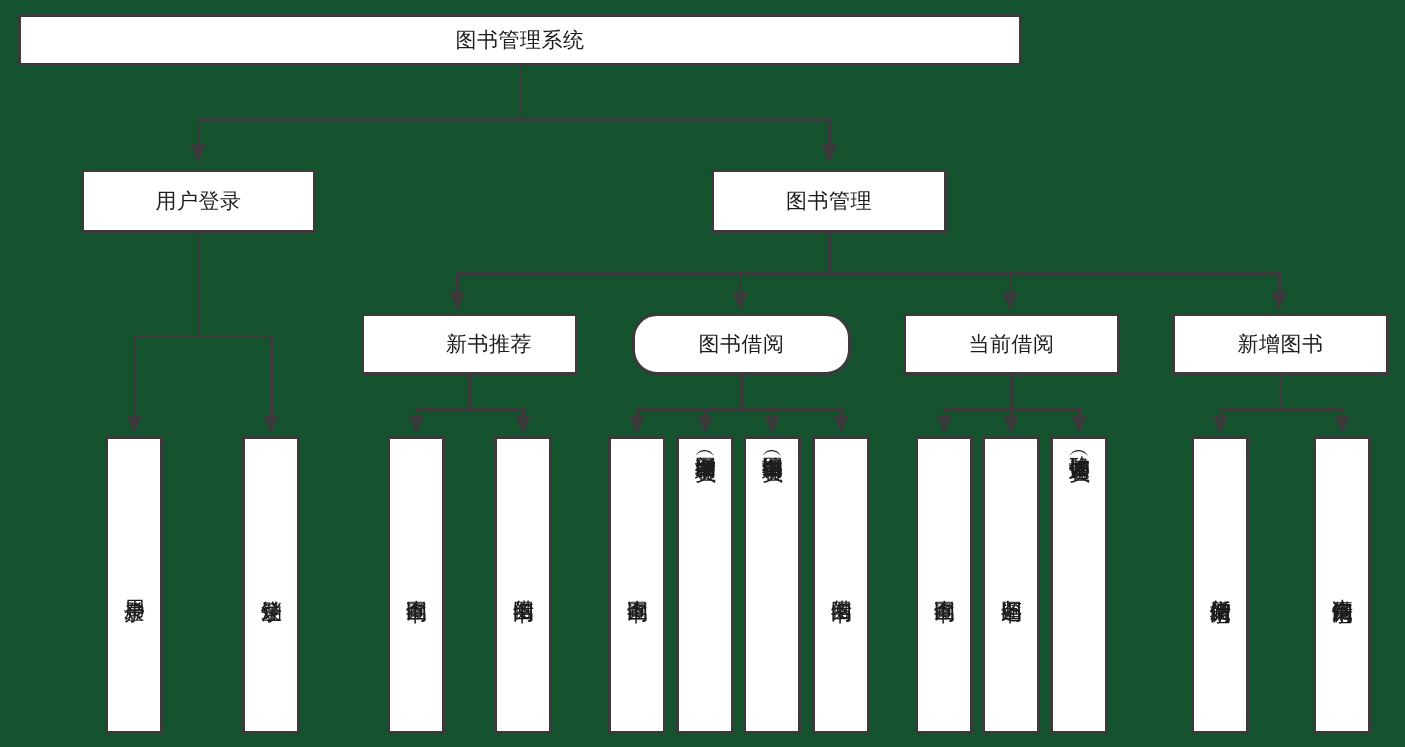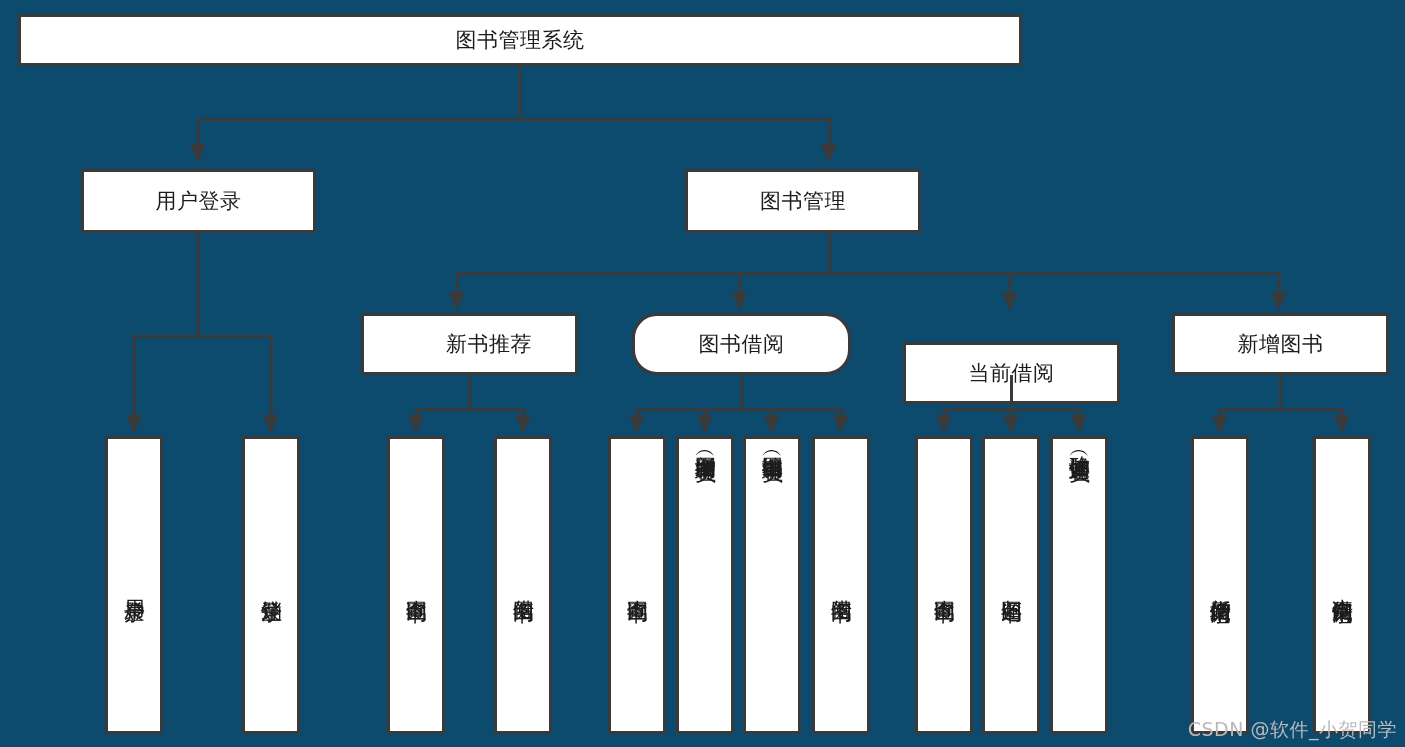--- a/index.html
+++ b/index.html
@@ -8,21 +8,21 @@
     padding: 0;
     background: #ffffff;
   }
   body {
     font-family: "DejaVu Sans", "Liberation Sans", sans-serif;
   }
   #diagram-root {
     position: relative;
     width: 1405px;
     height: 747px;
-    background: #0c4a6e;
+    background: #14532d;
     overflow: hidden;
   }
   
   .node {
     position: absolute;
     box-sizing: border-box;
     border: 3px solid #3a3a3a;
     background: #ffffff;
     color: #1c1c1c;
     display: flex;
@@ -98,21 +98,21 @@
 
   <div class="seg v" style="left:197px; top:118px; width:3px; height:28px;"></div>
   <div class="arrow" style="left:190px; top:144px;"></div>
 
   <div class="seg v" style="left:828px; top:118px; width:3px; height:28px;"></div>
   <div class="arrow" style="left:821px; top:144px;"></div>
 
   <div class="node" style="left:81px; top:169px; width:235px; height:64px;">
     <span class="label-h">用户登录</span>
   </div>
-  <div class="node" style="left:685px; top:169px; width:236px; height:64px;">
+  <div class="node" style="left:711px; top:169px; width:236px; height:64px;">
     <span class="label-h">图书管理</span>
   </div>
 
   <div class="seg v" style="left:197px; top:233px; width:3px; height:102px;"></div>
   <div class="seg h" style="left:133px; top:335px; width:140px; height:3px;"></div>
   <div class="seg v" style="left:133px; top:335px; width:3px; height:82px;"></div>
   <div class="arrow" style="left:126px; top:415px;"></div>
   <div class="seg v" style="left:270px; top:335px; width:3px; height:82px;"></div>
   <div class="arrow" style="left:263px; top:415px;"></div>
 
@@ -126,21 +126,21 @@
   <div class="arrow" style="left:1002px; top:292px;"></div>
   <div class="seg v" style="left:1278px; top:272px; width:3px; height:22px;"></div>
   <div class="arrow" style="left:1271px; top:292px;"></div>
 
   <div class="node" style="left:361px; top:313px; width:217px; height:62px;padding-left:39px;">
     <span class="label-h">新书推荐</span>
   </div>
   <div class="node" style="left:632px; top:313px; width:219px; height:62px;border-radius:25px;">
     <span class="label-h">图书借阅</span>
   </div>
-  <div class="node" style="left:903px; top:313px; width:217px; height:62px;margin-top:29px;">
+  <div class="node" style="left:903px; top:313px; width:217px; height:62px;">
     <span class="label-h">当前借阅</span>
   </div>
   <div class="node" style="left:1172px; top:313px; width:217px; height:62px;">
     <span class="label-h">新增图书</span>
   </div>
 
   <div class="seg v" style="left:468px; top:375px; width:3px; height:33px;"></div>
   <div class="seg h" style="left:415px; top:408px; width:110px; height:3px;"></div>
   <div class="seg v" style="left:415px; top:408px; width:3px; height:9px;"></div>
   <div class="arrow" style="left:408px; top:415px;"></div>
@@ -211,15 +211,14 @@
     <span class="label-v">确认归还（管理员）</span>
   </div>
 
   <div class="node leaf centered" style="left:1191px; top:436px; width:58px; height:298px;">
     <span class="label-v">新增借阅记录</span>
   </div>
   <div class="node leaf centered" style="left:1313px; top:436px; width:58px; height:298px;">
     <span class="label-v">查询借阅记录</span>
   </div>
 
-  <div id="watermark">CSDN @软件_小贺同学</div>
 
 </div>
 
 </body></html>

